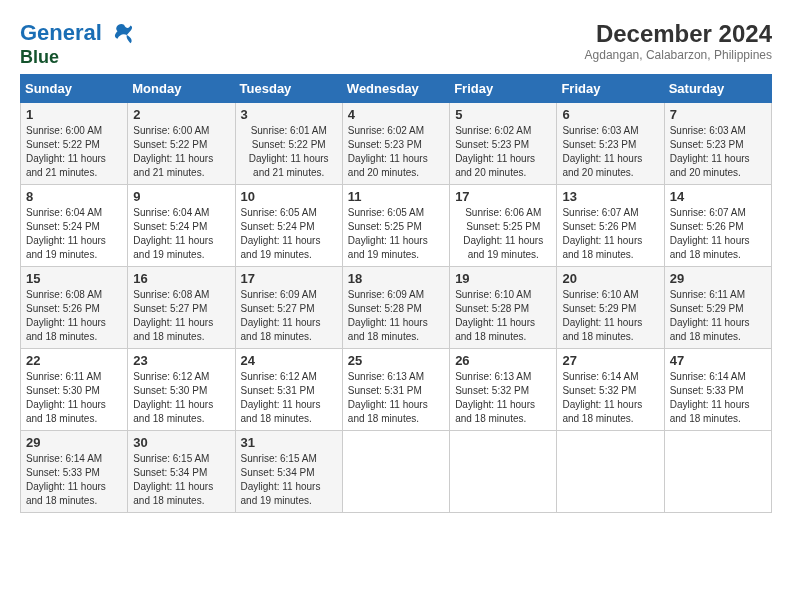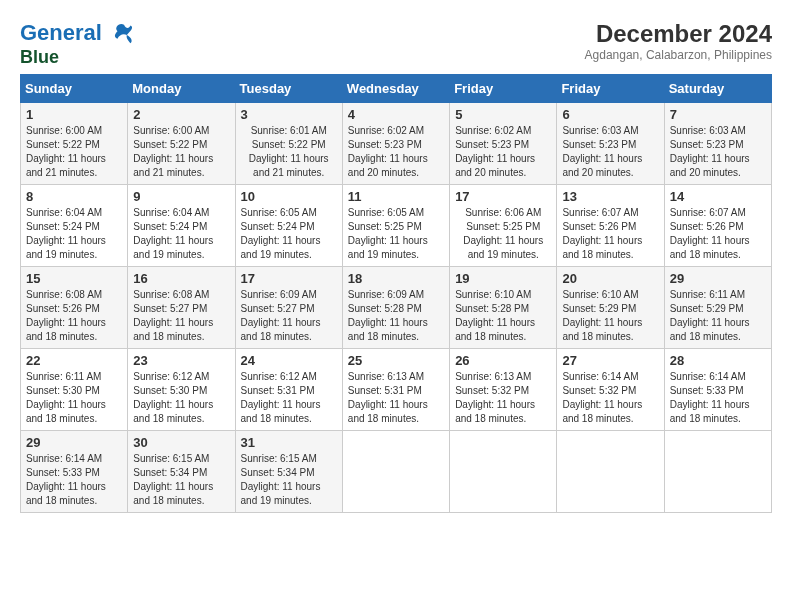--- a/index.html
+++ b/index.html
@@ -316,21 +316,21 @@
 and 18 minutes.</div>
         </td>
         <td>
           <span class="day-num">27</span>
           <div class="day-info" style="white-space: pre-line;">Sunrise: 6:14 AM
 Sunset: 5:32 PM
 Daylight: 11 hours
 and 18 minutes.</div>
         </td>
         <td>
-          <span class="day-num">28</span>
+          <span class="day-num">47</span>
           <div class="day-info" style="white-space: pre-line;">Sunrise: 6:14 AM
 Sunset: 5:33 PM
 Daylight: 11 hours
 and 18 minutes.</div>
         </td>
       </tr>
       <tr>
         <td>
           <span class="day-num">29</span>
           <div class="day-info" style="white-space: pre-line;">Sunrise: 6:14 AM

